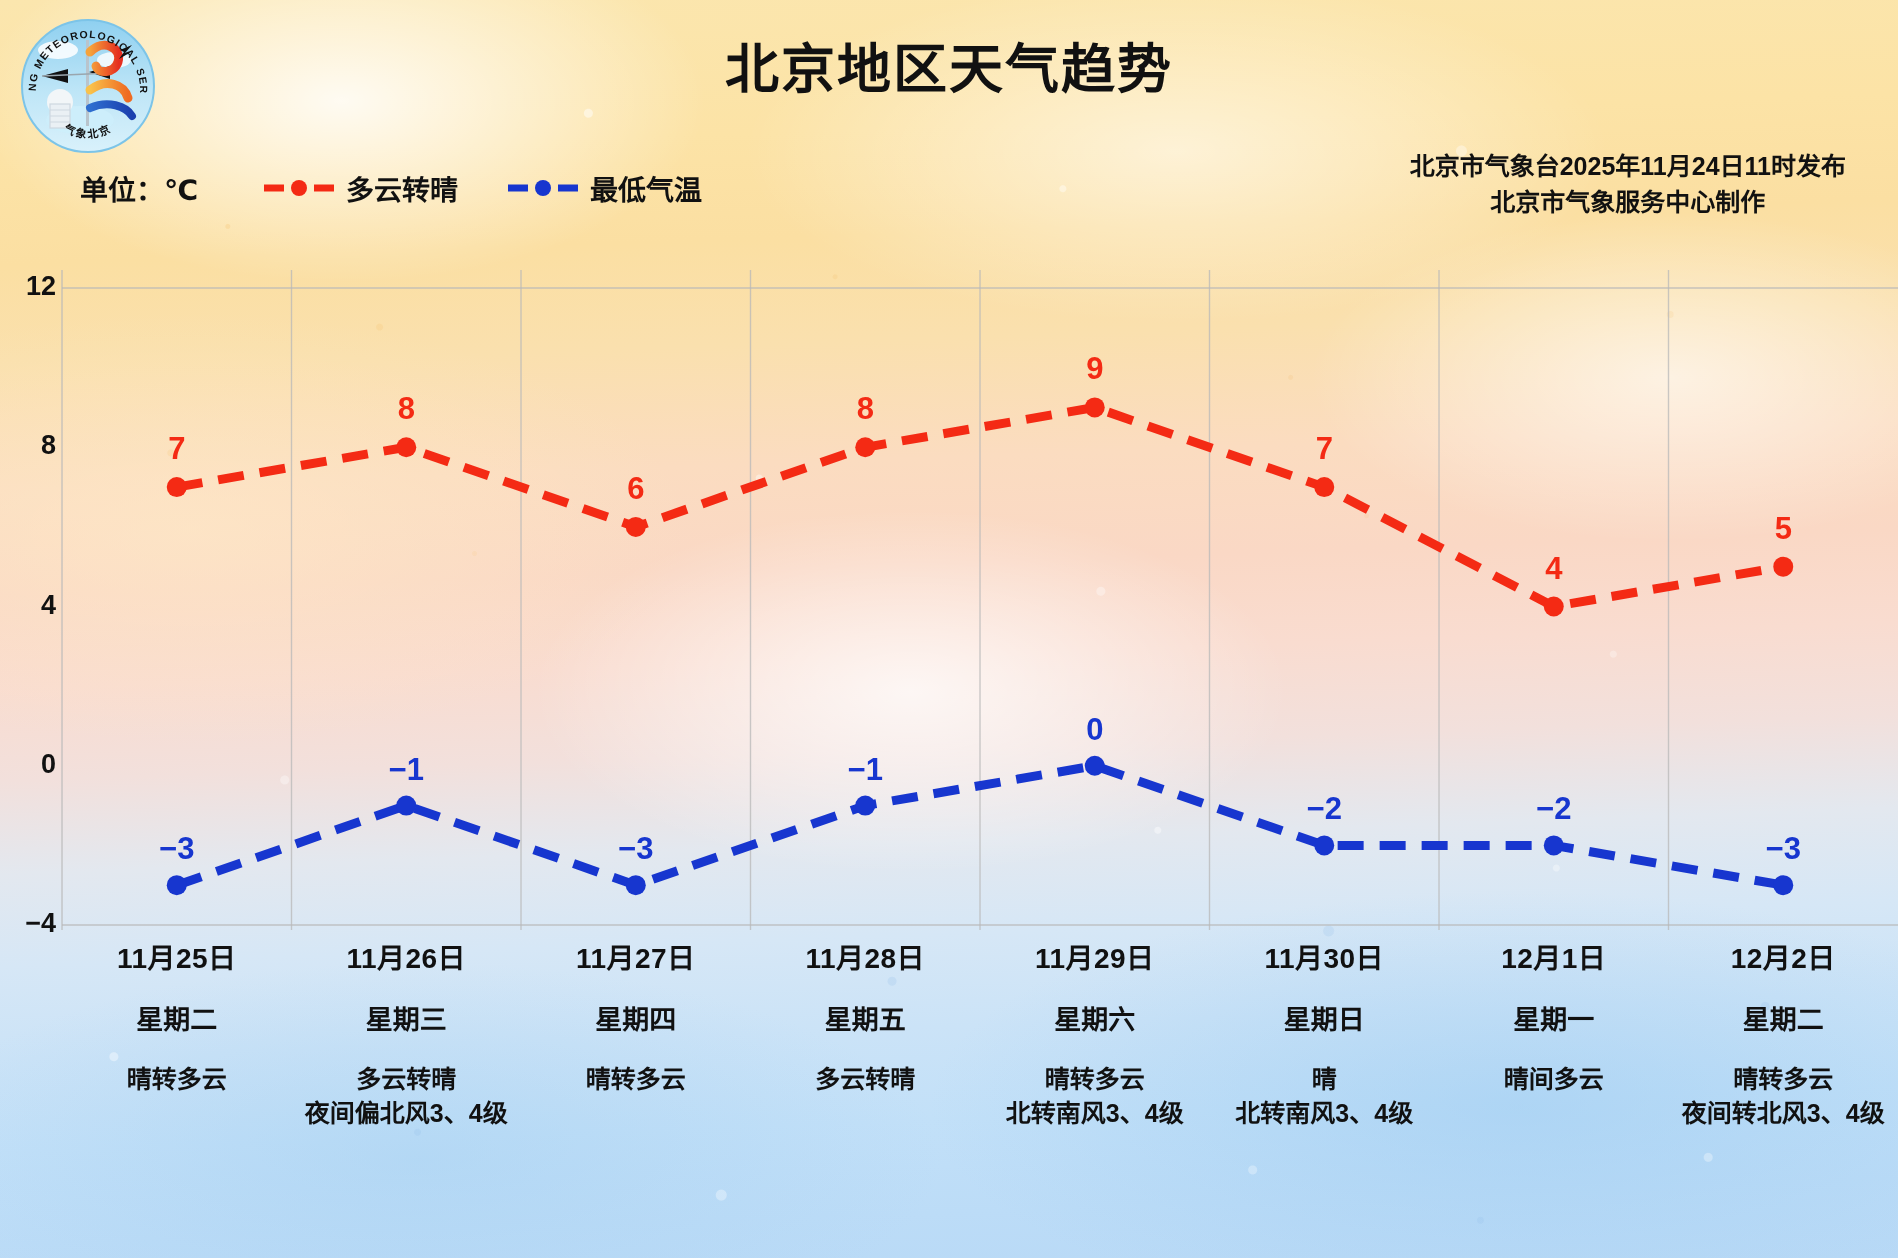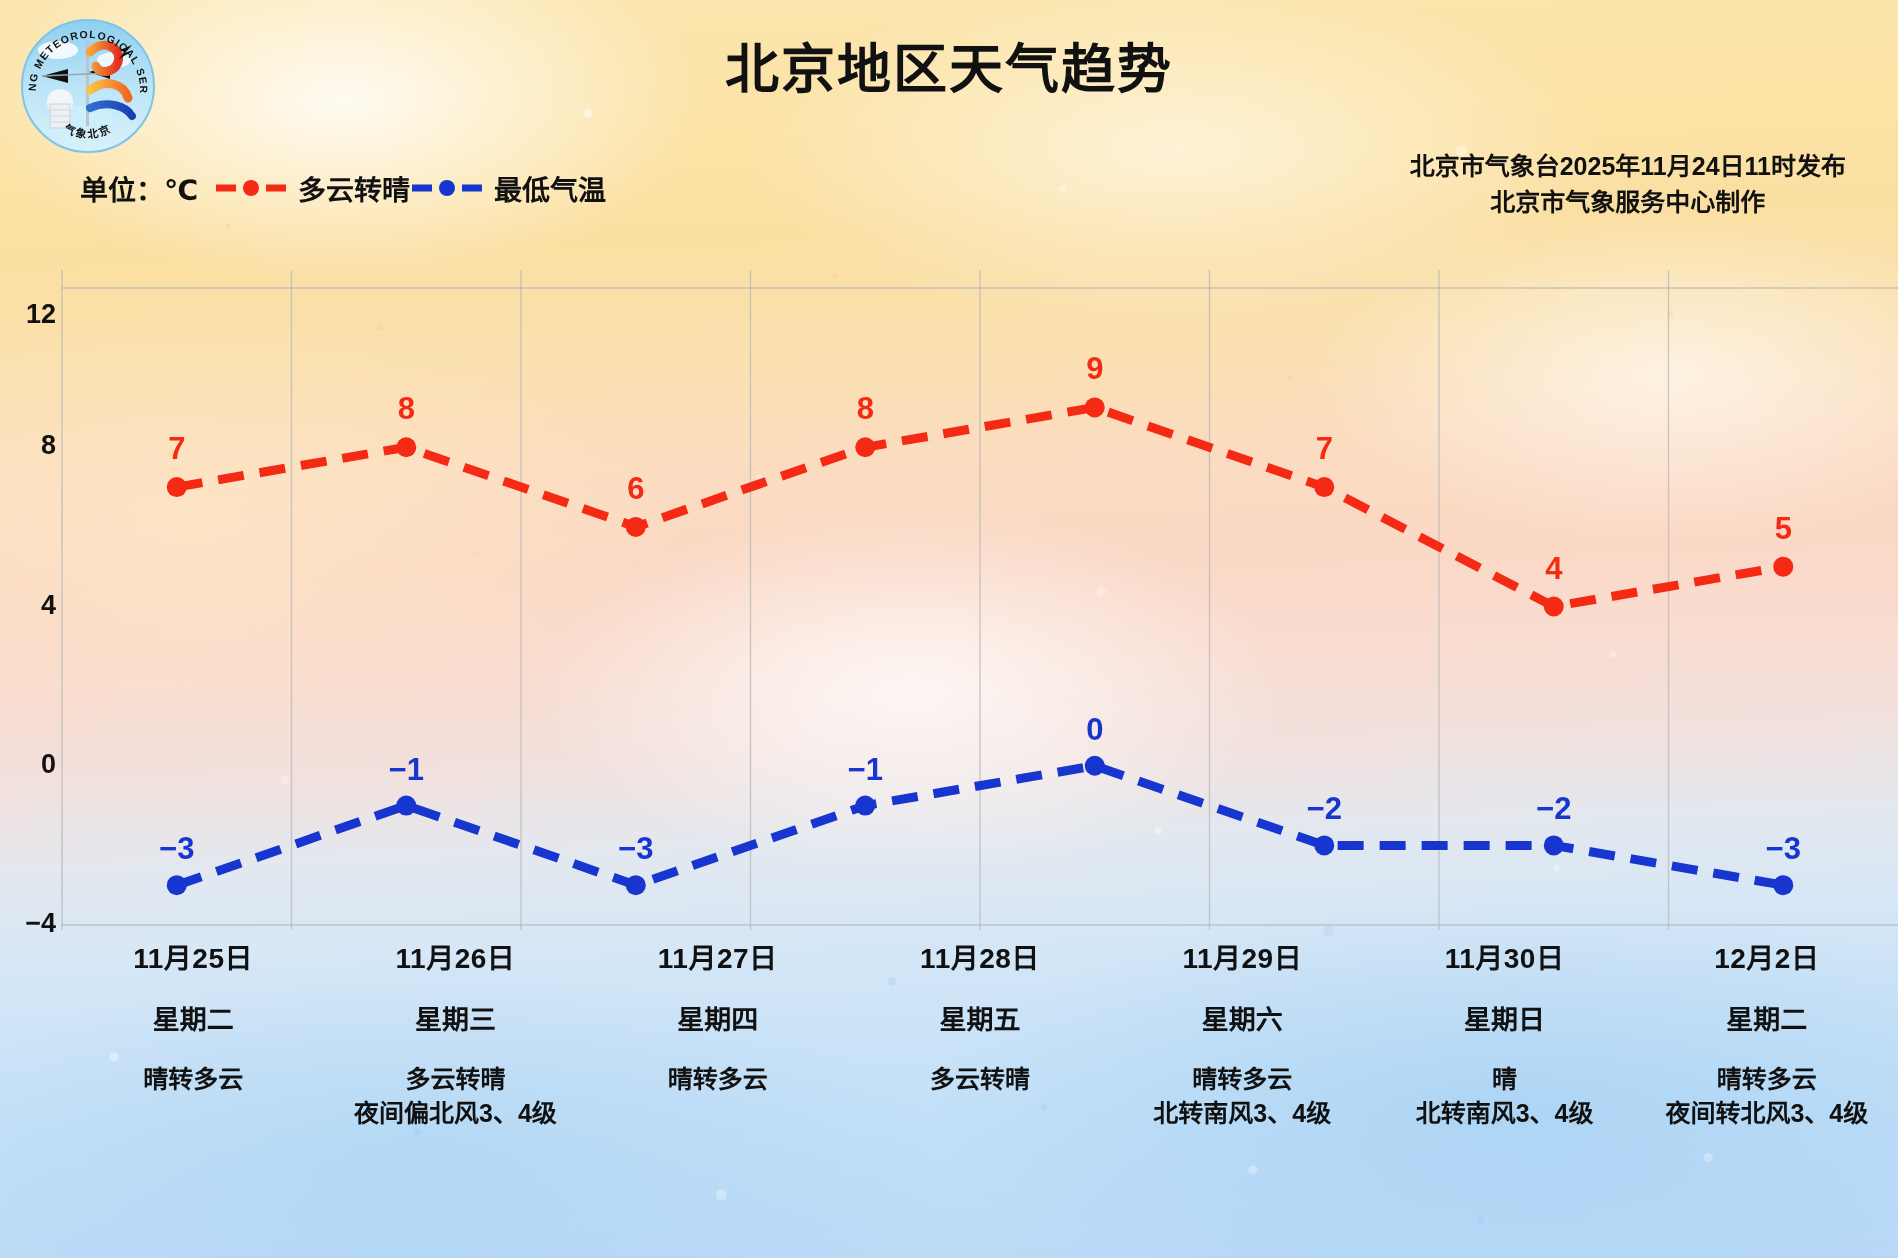--- a/index.html
+++ b/index.html
@@ -97,20 +97,21 @@
     letter-spacing: 2px;
     font-family: "Liberation Sans", "DejaVu Sans", sans-serif;
   }
 
   
   #legend-row {
     position: absolute;
     left: 80px; top: 168px;
     display: flex;
     align-items: center;
+    gap: 48px;
     font-size: 28px;
     font-weight: bold;
     color: #111;
   }
   .legend-entry { display: flex; align-items: center; gap: 10px; }
   .legend-mark { display: block; }
   .unit-label { font-size: 28px; font-weight: bold; color: #111; margin-right: 16px; }
 
   
   #issuer {
@@ -314,21 +315,21 @@
           <text x="406.25" y="509.5625" fill="#1736cf" font-size="31" font-weight="bold" text-anchor="middle" font-family="'Liberation Sans', sans-serif">−1</text>
           <text x="635.75" y="589.1875" fill="#1736cf" font-size="31" font-weight="bold" text-anchor="middle" font-family="'Liberation Sans', sans-serif">−3</text>
           <text x="865.25" y="509.5625" fill="#1736cf" font-size="31" font-weight="bold" text-anchor="middle" font-family="'Liberation Sans', sans-serif">−1</text>
           <text x="1094.75" y="469.75" fill="#1736cf" font-size="31" font-weight="bold" text-anchor="middle" font-family="'Liberation Sans', sans-serif">0</text>
           <text x="1324.25" y="549.375" fill="#1736cf" font-size="31" font-weight="bold" text-anchor="middle" font-family="'Liberation Sans', sans-serif">−2</text>
           <text x="1553.75" y="549.375" fill="#1736cf" font-size="31" font-weight="bold" text-anchor="middle" font-family="'Liberation Sans', sans-serif">−2</text>
           <text x="1783.25" y="589.1875" fill="#1736cf" font-size="31" font-weight="bold" text-anchor="middle" font-family="'Liberation Sans', sans-serif">−3</text>
         </g>
     </svg>
     <div id="ytick-layer">
-        <div class="ytick-label" style="left: 0px; top: 1px; margin-top: 28px;">12</div>
+        <div class="ytick-label" style="left: 0px; top: 1px;">12</div>
         <div class="ytick-label" style="left: 0px; top: 160.25px;">8</div>
         <div class="ytick-label" style="left: 0px; top: 319.5px;">4</div>
         <div class="ytick-label" style="left: 0px; top: 478.75px;">0</div>
         <div class="ytick-label" style="left: 0px; top: 638px;">−4</div>
       </div>
   </div>
 
   <div id="days">
       <div class="day-col">
         <div class="day-date">11月25日</div>
@@ -369,20 +370,27 @@
       </div>
       <div class="day-col">
         <div class="day-date">11月30日</div>
         <div class="day-week">星期日</div>
         <div class="day-desc">
           <div>晴</div>
           <div>北转南风3、4级</div>
         </div>
       </div>
       <div class="day-col">
+        <div class="day-date">12月1日</div>
+        <div class="day-week">星期一</div>
+        <div class="day-desc">
+          <div>晴间多云</div>
+        </div>
+      </div>
+      <div class="day-col">
         <div class="day-date">12月2日</div>
         <div class="day-week">星期二</div>
         <div class="day-desc">
           <div>晴转多云</div>
           <div>夜间转北风3、4级</div>
         </div>
       </div>
     </div>
 </div>
 

